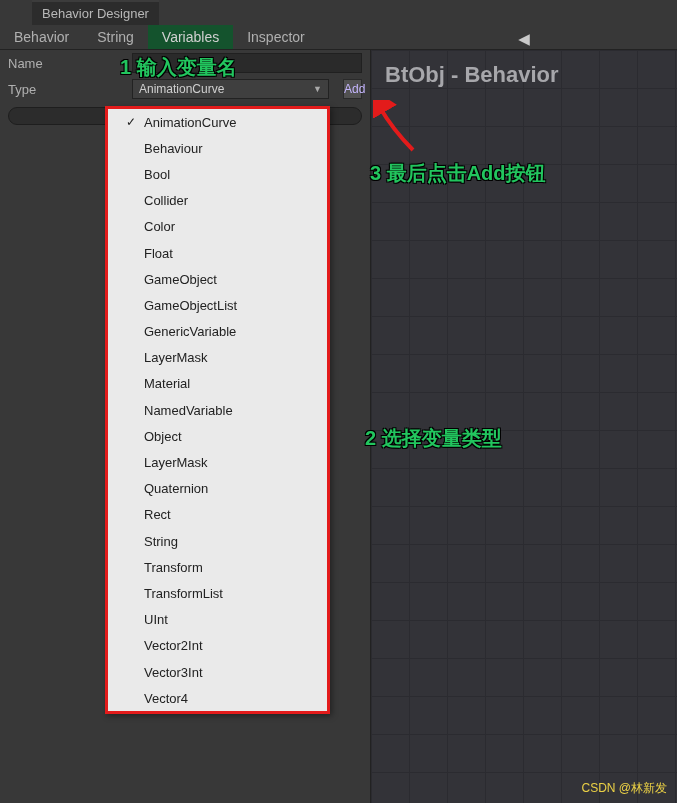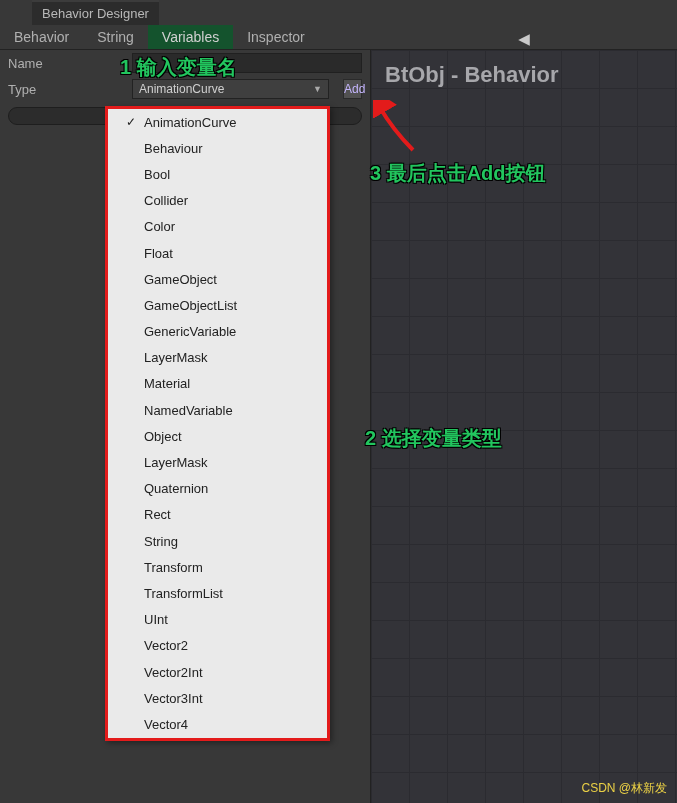--- a/index.html
+++ b/index.html
@@ -159,24 +159,20 @@
     <div class="menu-item">
       <span class="check"></span>
       <span>TransformList</span>
     </div>
     <div class="menu-item">
       <span class="check"></span>
       <span>UInt</span>
     </div>
     <div class="menu-item">
       <span class="check"></span>
-      <span>Vector2</span>
-    </div>
-    <div class="menu-item">
-      <span class="check"></span>
       <span>Vector2Int</span>
     </div>
     <div class="menu-item">
       <span class="check"></span>
       <span>Vector3Int</span>
     </div>
     <div class="menu-item">
       <span class="check"></span>
       <span>Vector4</span>
     </div>

